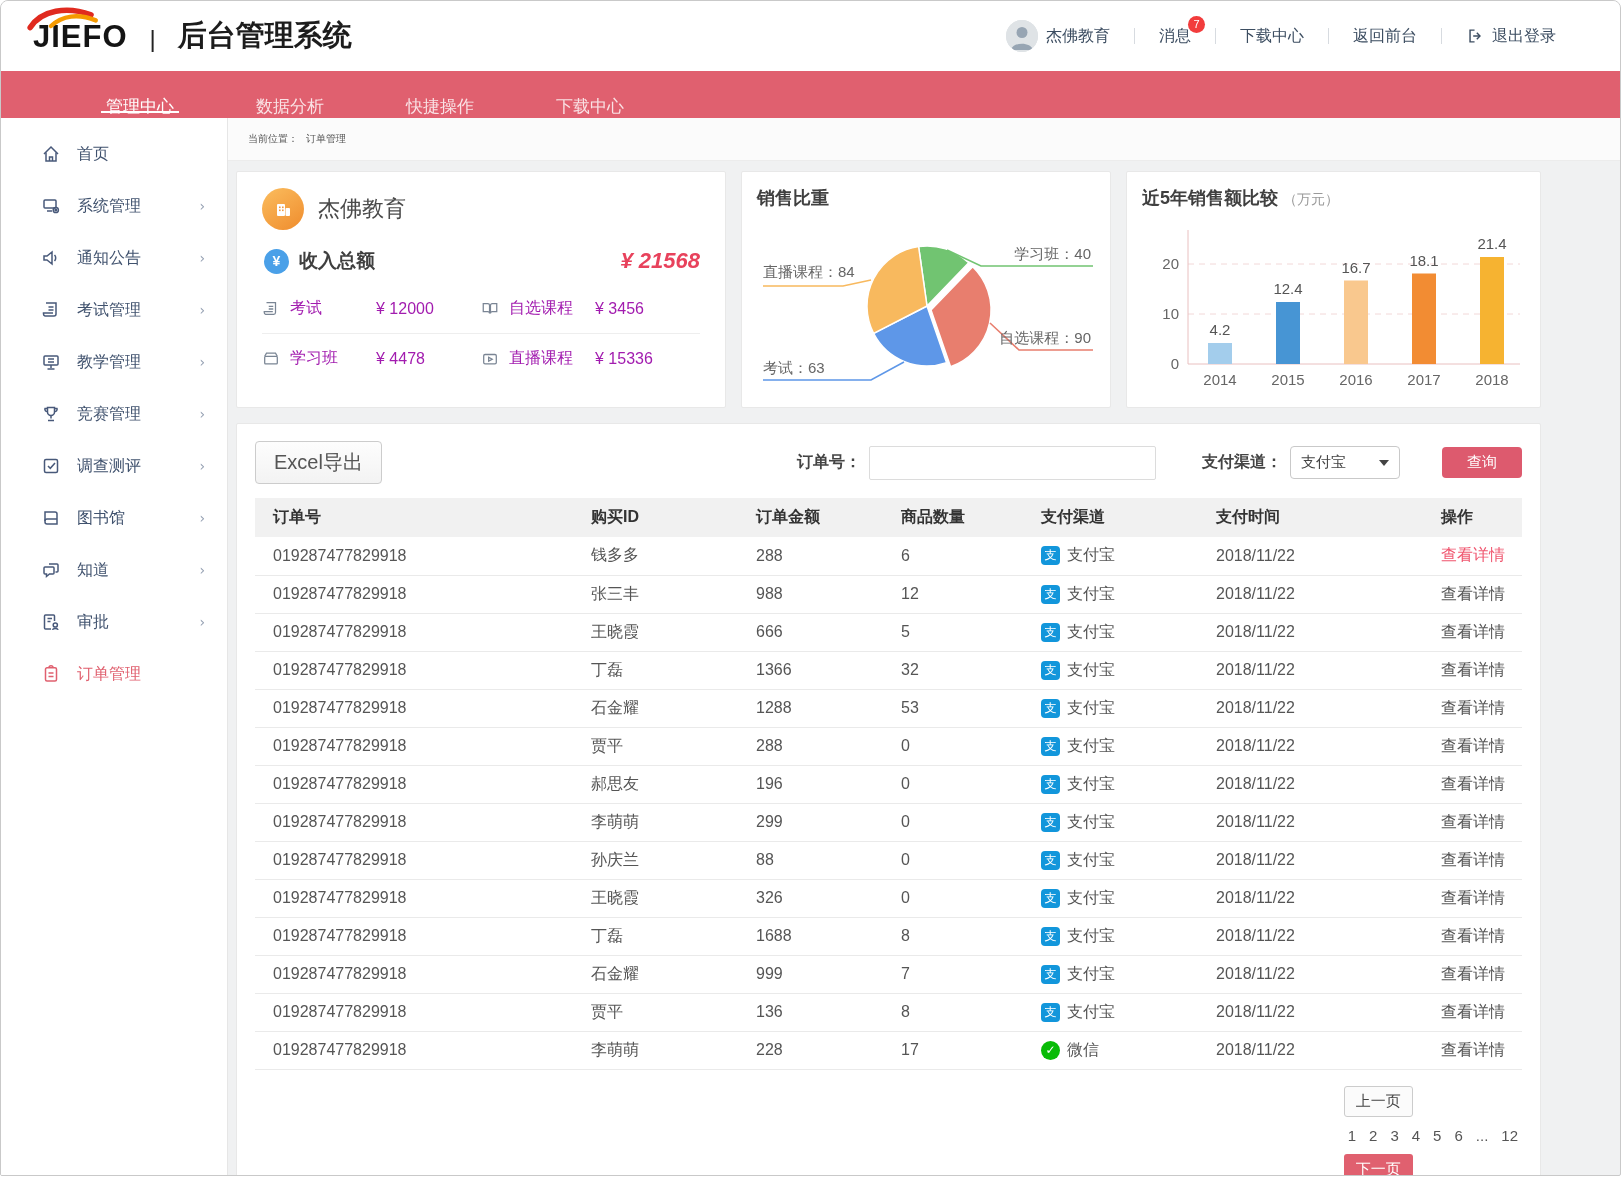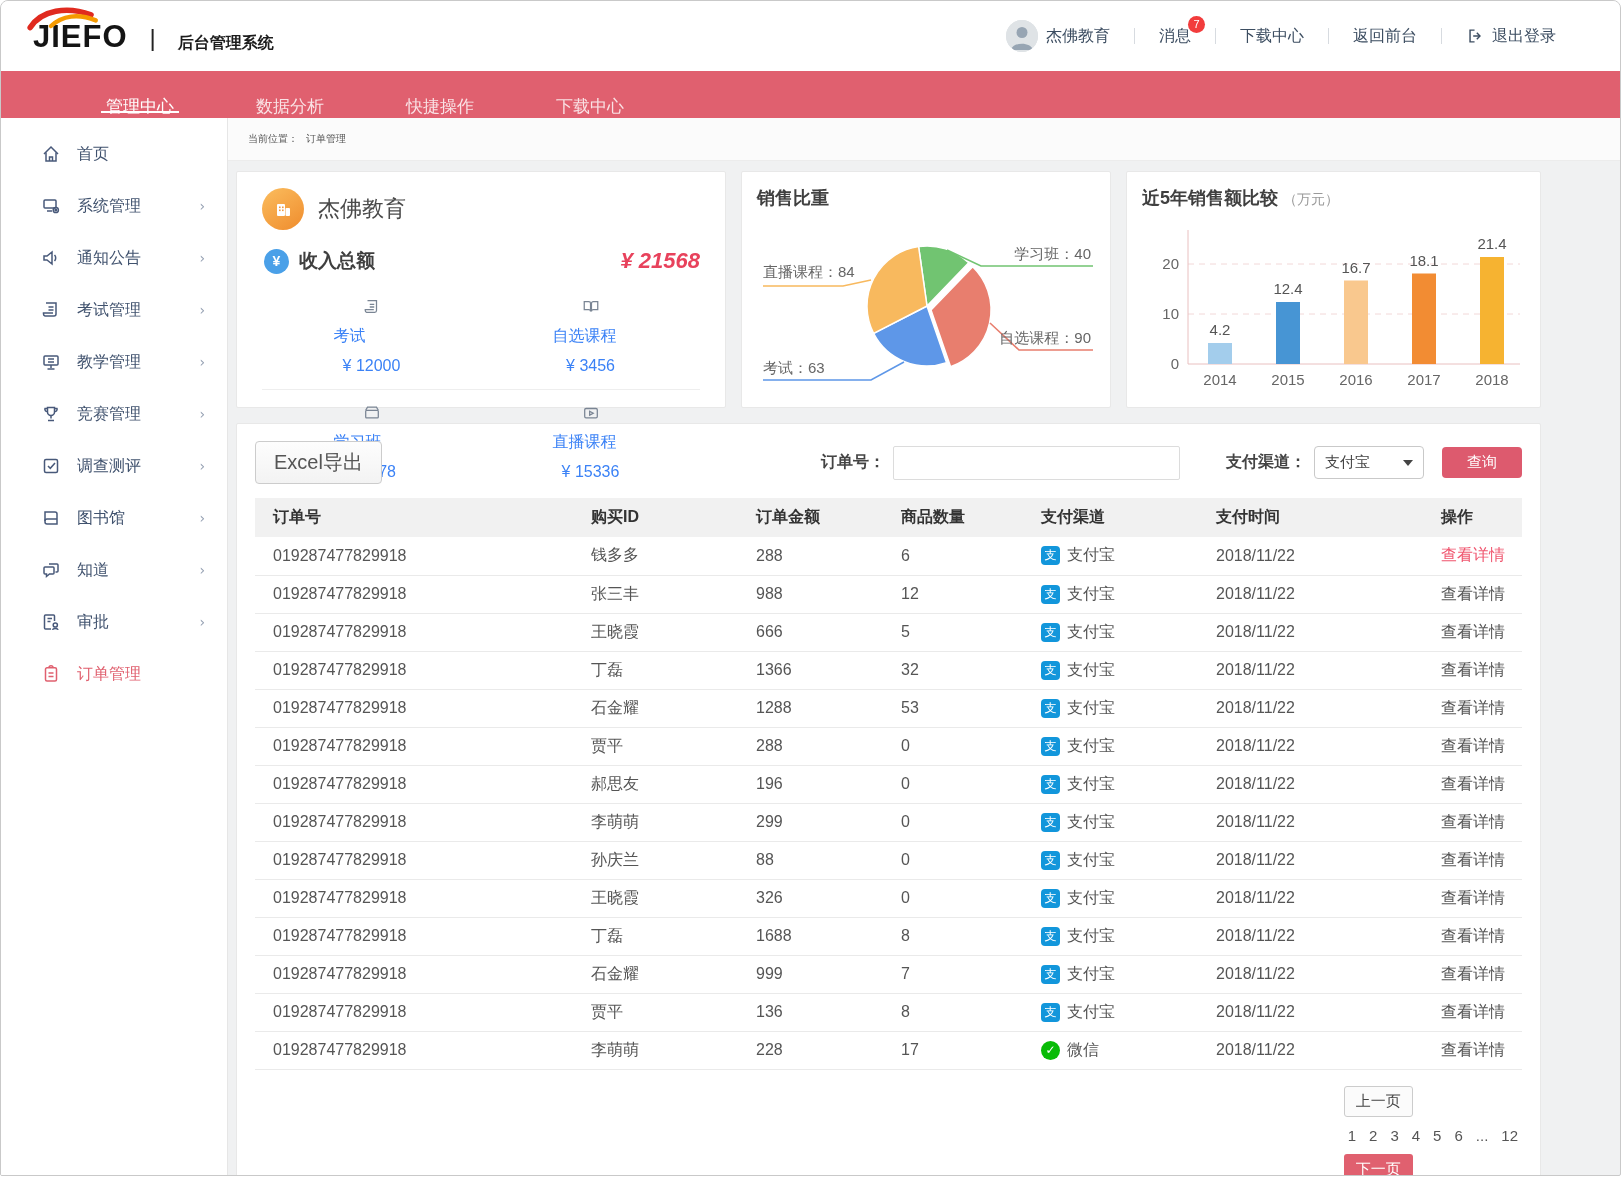--- a/index.html
+++ b/index.html
@@ -8,21 +8,21 @@
           overflow:hidden; background:#f0f1f2; display:flex; flex-direction:column; }
 
   
   .top-header { height:70px; background:#fff; display:flex; align-items:center;
                 justify-content:space-between; padding:0 40px 0 32px; flex:0 0 auto; }
   .logo-area { display:flex; align-items:flex-end; gap:20px; }
   .logo-mark { position:relative; display:flex; align-items:flex-end; }
   .logo-swoosh { position:absolute; top:-16px; left:-6px; }
   .logo-text { font-size:31px; font-weight:800; color:#141414; letter-spacing:1px; line-height:1; }
   .logo-sep { font-size:24px; color:#222; font-weight:400; padding:0 2px; line-height:1.1; }
-  .app-title { font-size:16px; font-weight:700; color:#1c1c1c; line-height:1.1; }
+  .app-title { font-size:29px; font-weight:700; color:#1c1c1c; line-height:1.1; }
   .header-right { display:flex; align-items:center; gap:0; color:#3c4d61; font-size:16px; }
   .h-item { display:flex; align-items:center; gap:8px; padding:0 24px; cursor:pointer; position:relative; }
   .h-divider { width:1px; height:16px; background:#d7dbe0; }
   .avatar { width:32px; height:32px; border-radius:50%; overflow:hidden; background:#dfe3e6; flex:0 0 auto; }
   .msg-wrap { position:relative; }
   .badge { position:absolute; top:-10px; right:-14px; min-width:17px; height:17px; border-radius:9px;
            background:#f23c3c; color:#fff; font-size:11px; display:flex; align-items:center;
            justify-content:center; padding:0 4px; }
 
   
@@ -59,21 +59,21 @@
   .org-icon { width:42px; height:42px; border-radius:50%;
               background:linear-gradient(145deg,#fbbd5e,#ef8c2d); display:flex;
               align-items:center; justify-content:center; }
   .org-name { font-size:22px; color:#4a4a4a; }
   .income-row { display:flex; align-items:center; gap:10px; margin:18px 0 6px 2px; }
   .money-icon { width:25px; height:25px; border-radius:50%; background:#4aa0e8; color:#fff;
                 font-size:14px; display:flex; align-items:center; justify-content:center; font-weight:700; }
   .income-label { font-size:19px; color:#3f3f3f; font-weight:700; }
   .income-value { margin-left:auto; font-size:22px; font-weight:700; font-style:italic; color:#e8425c; }
   .stats-grid { display:grid; grid-template-columns:1fr 1fr; margin-top:10px; }
-  .stat { display:flex; align-items:center; gap:10px; padding:14px 0; font-size:16px; color:#3b82f6;flex-direction:column; }
+  .stat { display:flex; align-items:center; gap:10px; padding:14px 0; font-size:16px; color:#a21caf; }
   .stat:nth-child(1), .stat:nth-child(2) { border-bottom:1px solid #eee; }
   .stat svg { stroke:#7a8594; flex:0 0 auto; }
   .stat-label { min-width:76px; }
 
   
   .card-pie { width:370px; height:237px; padding:14px 15px; }
   .chart-title { font-size:18px; color:#404040; font-weight:700; }
   .chart-title .suffix { font-size:14px; color:#9a9a9a; font-weight:400; }
   .card-pie svg, .card-bar svg { display:block; margin-top:4px; }
 
@@ -88,21 +88,21 @@
   .toolbar-right { margin-left:auto; display:flex; align-items:center; }
   .field-label { font-size:16px; color:#444; font-weight:700; margin-right:8px; }
   .order-input { width:287px; height:34px; border:1px solid #dcdcdc; border-radius:2px;
                  padding:0 10px; font-size:15px; color:#333; background:#fff; }
   .channel-label { margin-left:46px; }
   .fake-select { width:110px; height:33px; border:1px solid #c9c9c9; border-radius:4px; background:#fff;
                  display:flex; align-items:center; padding:0 10px; font-size:15px; color:#444;
                  cursor:pointer; justify-content:space-between; }
   .select-arrow { width:0; height:0; border-left:5px solid transparent; border-right:5px solid transparent;
                   border-top:6px solid #444; }
-  .btn-search { margin-left:18px; background:#dd5a6e; color:#fff; border:none; border-radius:4px;
+  .btn-search { margin-left:42px; background:#dd5a6e; color:#fff; border:none; border-radius:4px;
                 width:80px; height:31px; font-size:15px; cursor:pointer; }
 
   table.orders { width:calc(100% - 36px); margin:0 18px; border-collapse:collapse; table-layout:fixed; }
   .orders col.c1{width:320px}.orders col.c2{width:165px}.orders col.c3{width:145px}
   .orders col.c4{width:140px}.orders col.c5{width:175px}.orders col.c6{width:225px}
   .orders thead th { background:#f1f1f1; text-align:left; font-size:16px; color:#333;
                      font-weight:700; padding:9px 0 9px 16px; }
   .orders thead th:first-child { padding-left:18px; }
   .orders tbody td { font-size:16px; color:#555; padding:8px 0 8px 16px;
                      border-bottom:1px solid #eaeaea; height:38px; }

